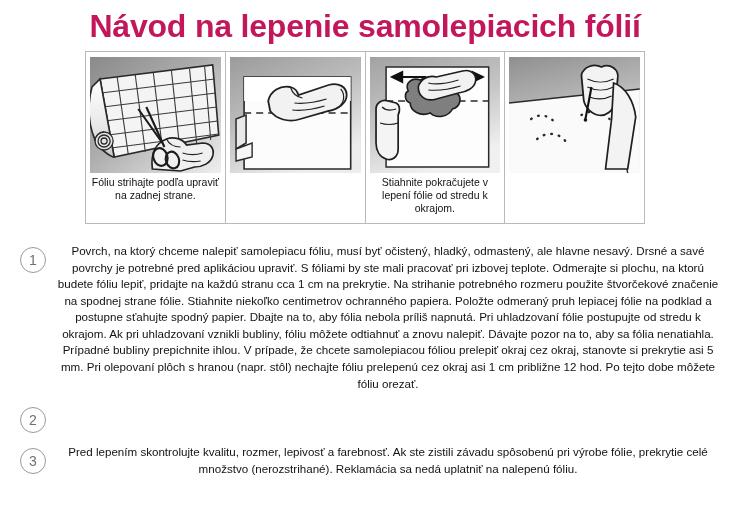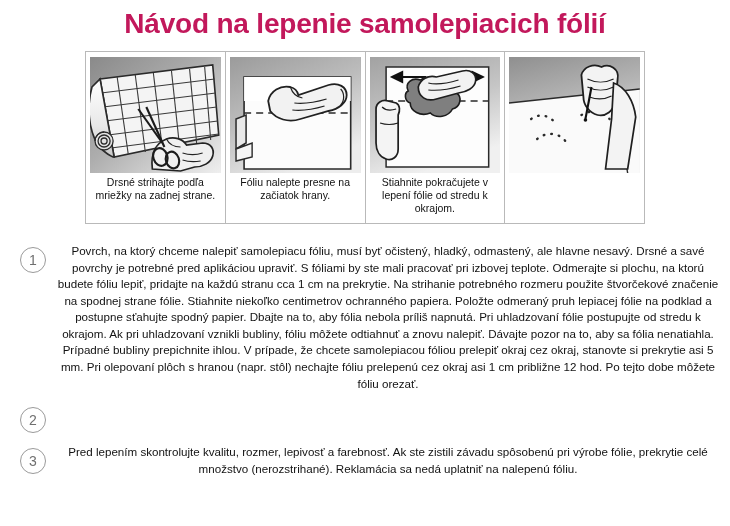--- a/index.html
+++ b/index.html
@@ -12,21 +12,21 @@
     height: 526px;
     font-family: "Liberation Sans", sans-serif;
     color: #1a1a1a;
     overflow: hidden;
     position: relative;
   }
 
   
   .page-title {
     text-align: center;
-    font-size: 28px;
+    font-size: 32px;
     font-weight: bold;
     color: #C2185B;
     letter-spacing: -0.2px;
     margin: 9px 0 0 0;
     line-height: 1.1;
   }
 
   
   .panel-strip {
     position: absolute;
@@ -157,21 +157,21 @@
         <path d="M92,103 C98,105 104,105 110,104" fill="none" stroke="#232323" stroke-width="1.2"></path>
 
         <g stroke="#1b1b1b" stroke-width="2.1" fill="none">
           <path d="M48,52 L72,86"></path>
           <path d="M56,50 L74,90"></path>
           <ellipse cx="70" cy="100" rx="7" ry="9" transform="rotate(-18 70 100)"></ellipse>
           <ellipse cx="82" cy="103" rx="6.5" ry="8.5" transform="rotate(-18 82 103)"></ellipse>
         </g>
       </svg>
     </div>
-    <div class="panel-caption">Drsné strihajte podľa mriežky na zadnej strane.</div>
+    <div class="panel-caption">Fóliu strihajte podľa upraviť na zadnej strane.</div>
   </div>
 
   <div class="panel">
     <div class="panel-art">
       <svg class="art-svg" viewBox="0 0 130 116" preserveAspectRatio="none">
         <defs>
           <linearGradient id="bg2" x1="0" y1="0" x2="0.5" y2="1">
             <stop offset="0" stop-color="#9b9b9b"></stop>
             <stop offset="0.5" stop-color="#bdbdbd"></stop>
             <stop offset="1" stop-color="#ededed"></stop>
@@ -186,21 +186,20 @@
         <polygon points="6,62 16,58 16,86 6,92" fill="#e9e9e9" stroke="#2a2a2a" stroke-width="1.5"></polygon>
         <polygon points="6,92 22,86 22,100 6,104" fill="#f6f6f6" stroke="#2a2a2a" stroke-width="1.4"></polygon>
 
         <path d="M38,44 C40,34 50,28 60,30 C64,31 67,34 68,38 L98,28 C108,25 116,30 116,38 C116,46 108,52 98,54 L70,62 C58,66 46,62 40,54 Z" fill="#f2f2f2" stroke="#212121" stroke-width="1.8"></path>
         <path d="M60,30 C62,36 66,40 72,41" fill="none" stroke="#212121" stroke-width="1.2"></path>
         <path d="M64,46 C74,47 86,45 96,42" fill="none" stroke="#212121" stroke-width="1.2"></path>
         <path d="M62,53 C72,54 84,52 94,49" fill="none" stroke="#212121" stroke-width="1.2"></path>
         <path d="M110,32 C114,36 114,44 110,48" fill="none" stroke="#212121" stroke-width="1.2"></path>
       </svg>
     </div>
-    <div class="panel-caption">Fóliu nalepte presne na začiatok hrany.</div>
   </div>
 
   <div class="panel">
     <div class="panel-art">
       <svg class="art-svg" viewBox="0 0 130 116" preserveAspectRatio="none">
         <defs>
           <linearGradient id="bg3" x1="0" y1="0" x2="0.4" y2="1">
             <stop offset="0" stop-color="#a2a2a2"></stop>
             <stop offset="0.55" stop-color="#c6c6c6"></stop>
             <stop offset="1" stop-color="#f0f0f0"></stop>

